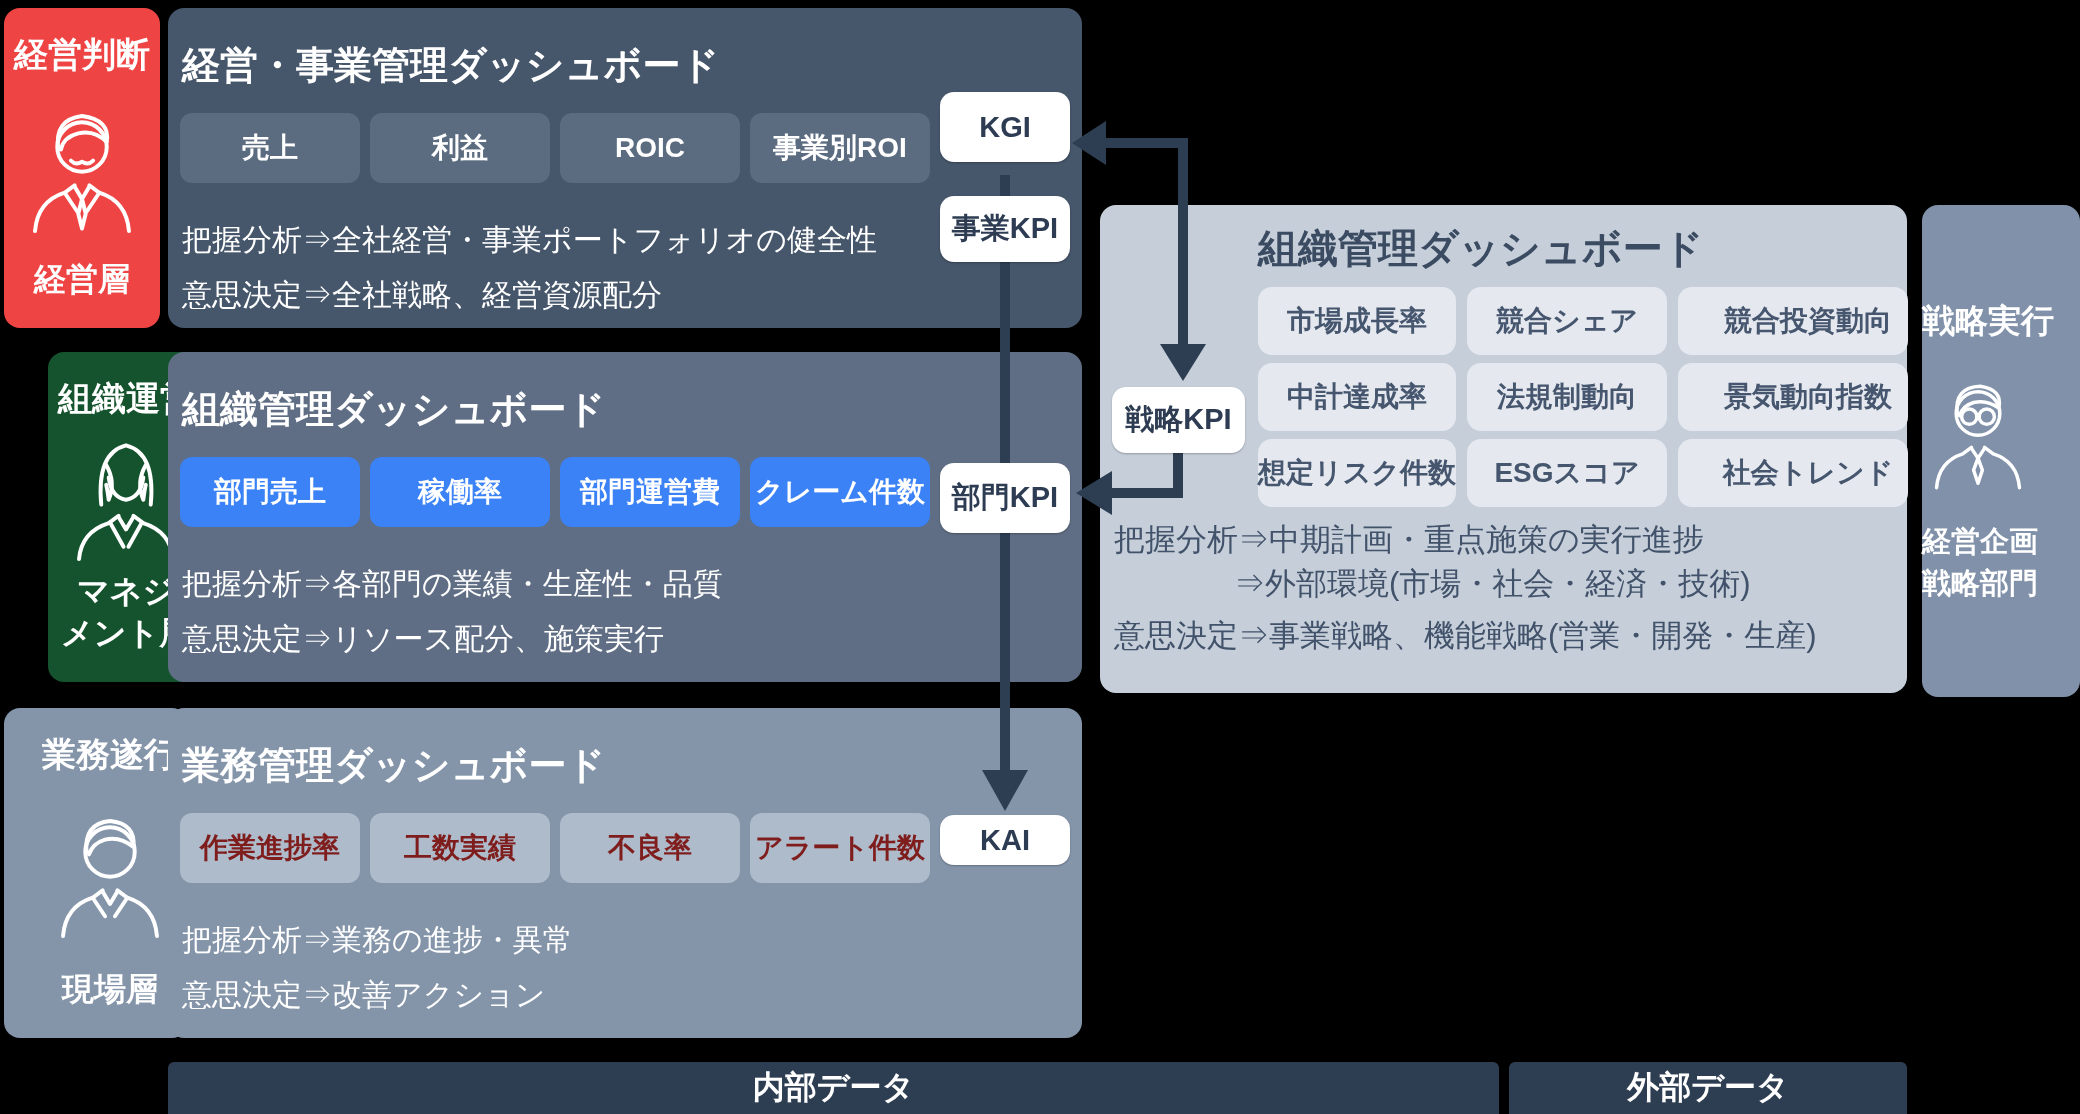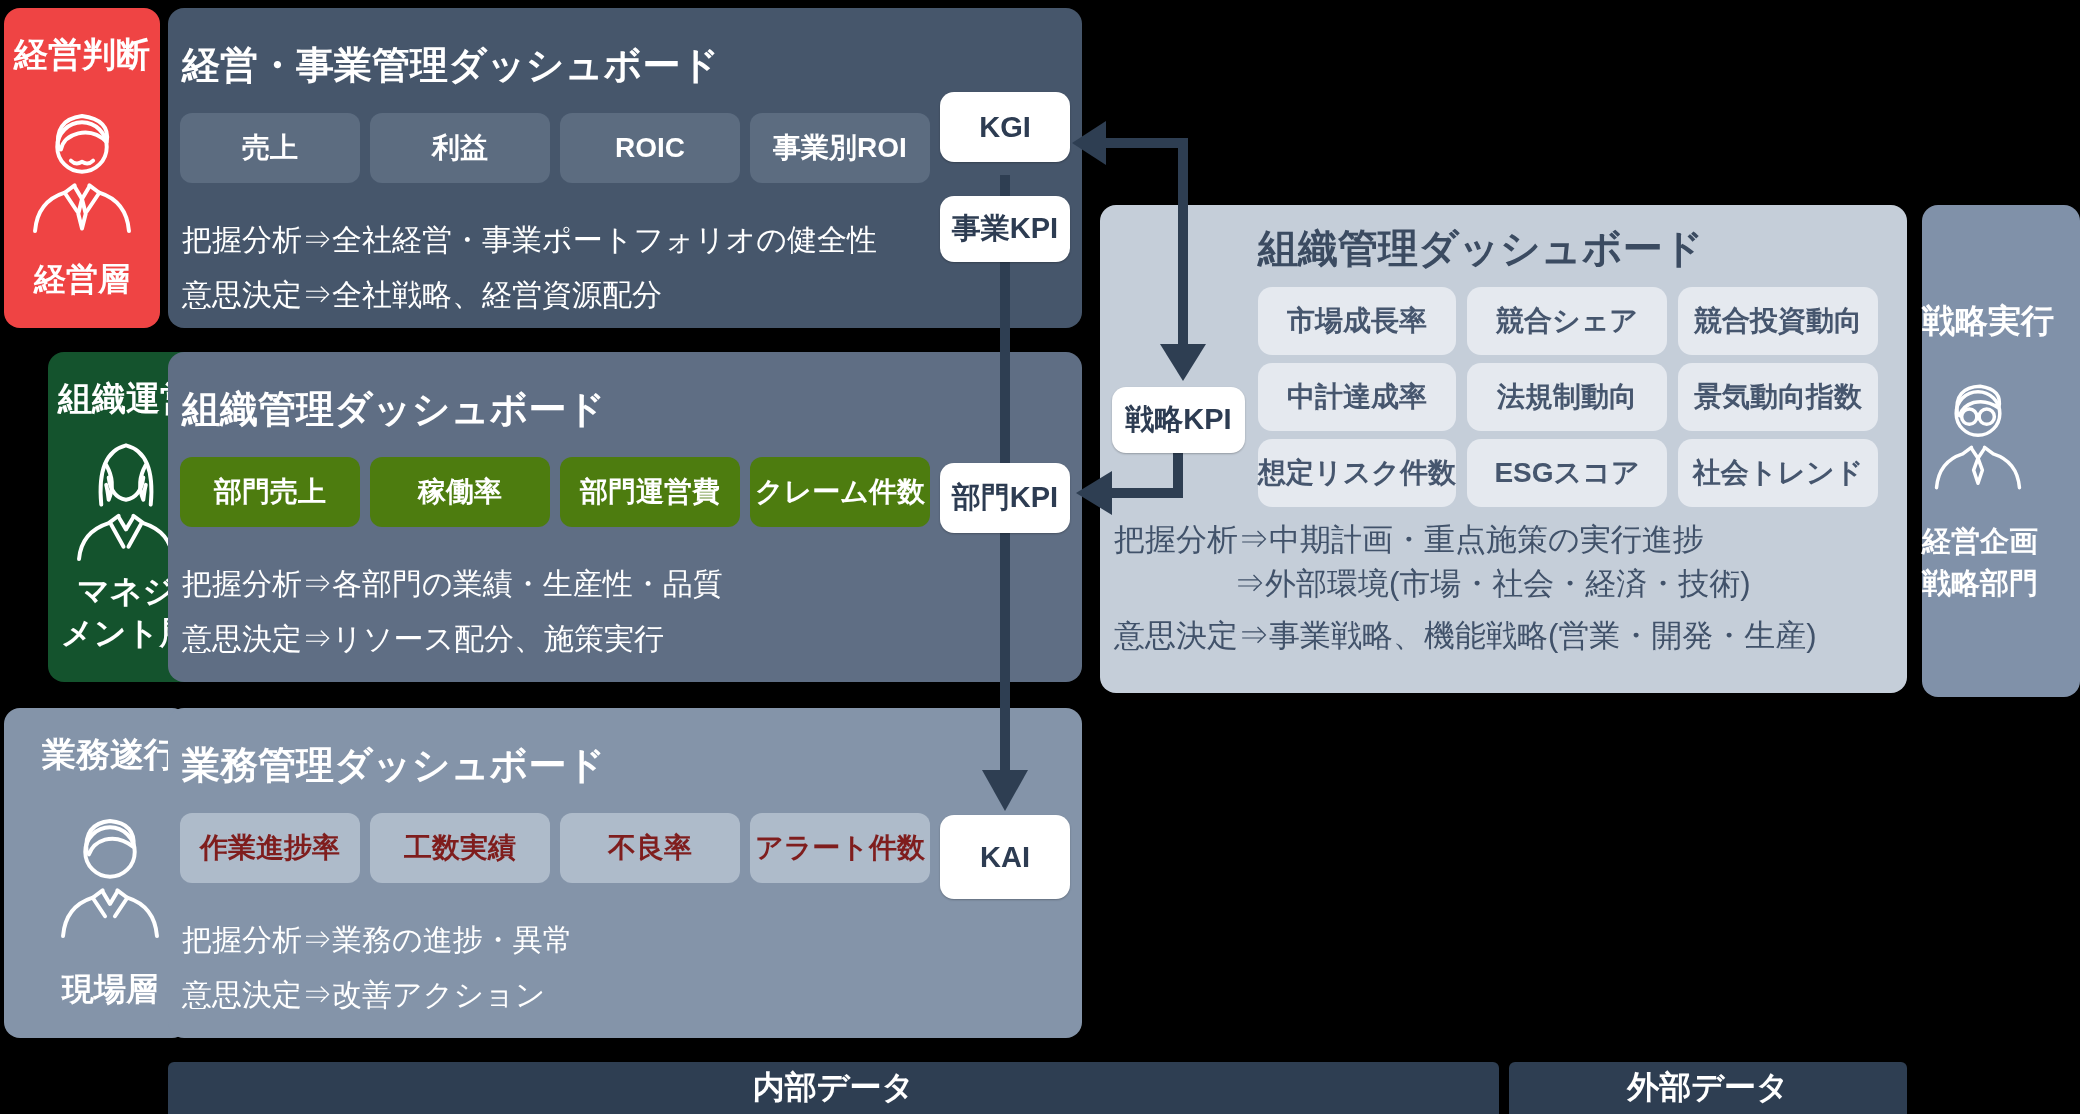--- a/index.html
+++ b/index.html
@@ -23,49 +23,49 @@
   #dash-1{top:8px;height:320px;background:#46566b;}
   #dash-2{top:352px;height:330px;background:#5f6e84;}
   #dash-3{top:708px;height:330px;background:#8494a9;}
   .dash-title{position:absolute;left:14px;top:32px;font-size:38px;font-weight:bold;color:#fff;}
   .chip-row-chip{
     position:absolute;top:105px;width:180px;height:70px;border-radius:12px;
     display:flex;align-items:center;justify-content:center;
     font-size:28px;font-weight:bold;color:#fff;
   }
   #dash-1 .chip-row-chip{background:#5c6c80;}
-  #dash-2 .chip-row-chip{background:#4d7c0f;border-radius:12px;}
+  #dash-2 .chip-row-chip{background:#3b82f6;border-radius:12px;}
   #dash-3 .chip-row-chip{background:#aebbca;color:#7f1d1d;}
   .chip-c1{left:12px;} .chip-c2{left:202px;} .chip-c3{left:392px;} .chip-c4{left:582px;}
   .dash-line{position:absolute;left:14px;font-size:30px;color:#fff;line-height:40px;}
   .dash-line.l1{top:212px;} .dash-line.l2{top:267px;}
   
   .kpi-chip{
     position:absolute;z-index:10;background:#fff;border-radius:14px;
     display:flex;align-items:center;justify-content:center;
     font-size:29px;font-weight:bold;color:#2d3c52;
     box-shadow:0 1px 2px rgba(0,0,0,.25);
   }
   #chip-kgi{left:940px;top:92px;width:130px;height:70px;}
   #chip-jigyo-kpi{left:940px;top:196px;width:130px;height:66px;}
   #chip-bumon-kpi{left:940px;top:463px;width:130px;height:70px;}
-  #chip-kai{left:940px;top:815px;width:130px;height:84px;}
+  #chip-kai{left:940px;top:815px;width:130px;height:50px;}
   #chip-senryaku-kpi{left:1112px;top:387px;width:133px;height:66px;}
   
   #right-panel{
     position:absolute;left:1100px;top:205px;width:807px;height:488px;
     background:#c5ced9;border-radius:16px;
   }
   #right-panel .panel-title{position:absolute;left:158px;top:16px;font-size:40px;font-weight:bold;color:#3b4b61;}
   .grid-chip{
     position:absolute;width:200px;height:68px;background:#e5e9ef;border-radius:14px;
     display:flex;align-items:center;justify-content:center;
     font-size:28px;font-weight:bold;color:#46566e;
   }
-  .gcol-1{left:158px;width:198px;} .gcol-2{left:367px;} .gcol-3{left:578px;}
+  .gcol-1{left:158px;width:198px;} .gcol-2{left:367px;} .gcol-3{left:578px;padding-left:30px;}
   .grow-1{top:82px;} .grow-2{top:158px;} .grow-3{top:234px;}
   .panel-line{position:absolute;left:14px;font-size:31px;color:#41526a;line-height:36px;}
   .panel-line.pl1{top:317px;}
   .panel-line.pl2{top:361px;padding-left:120px;}
   .panel-line.pl3{top:413px;}
   
   #strategy-column{
     position:absolute;left:1922px;top:205px;width:158px;height:492px;
     background:#8091a9;border-radius:16px;color:#fff;
     display:flex;flex-direction:column;align-items:flex-start;justify-content:center;gap:28px;

